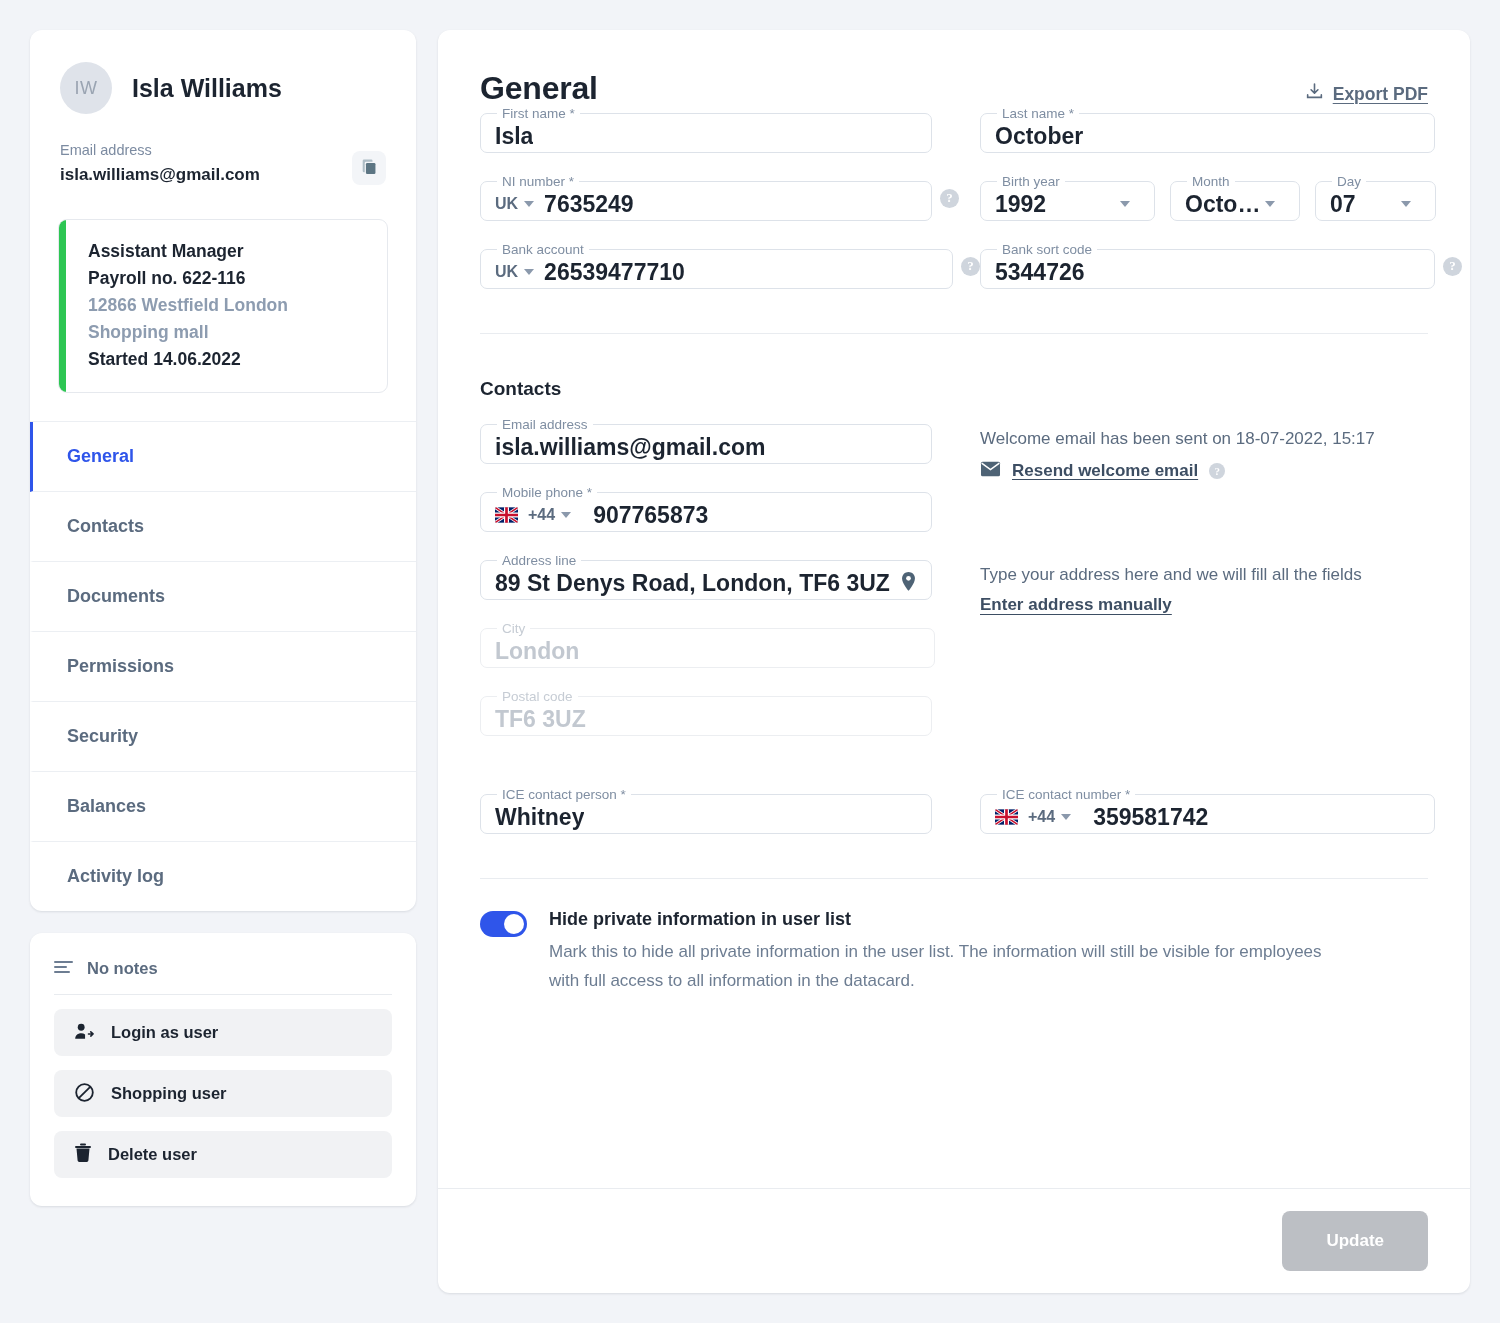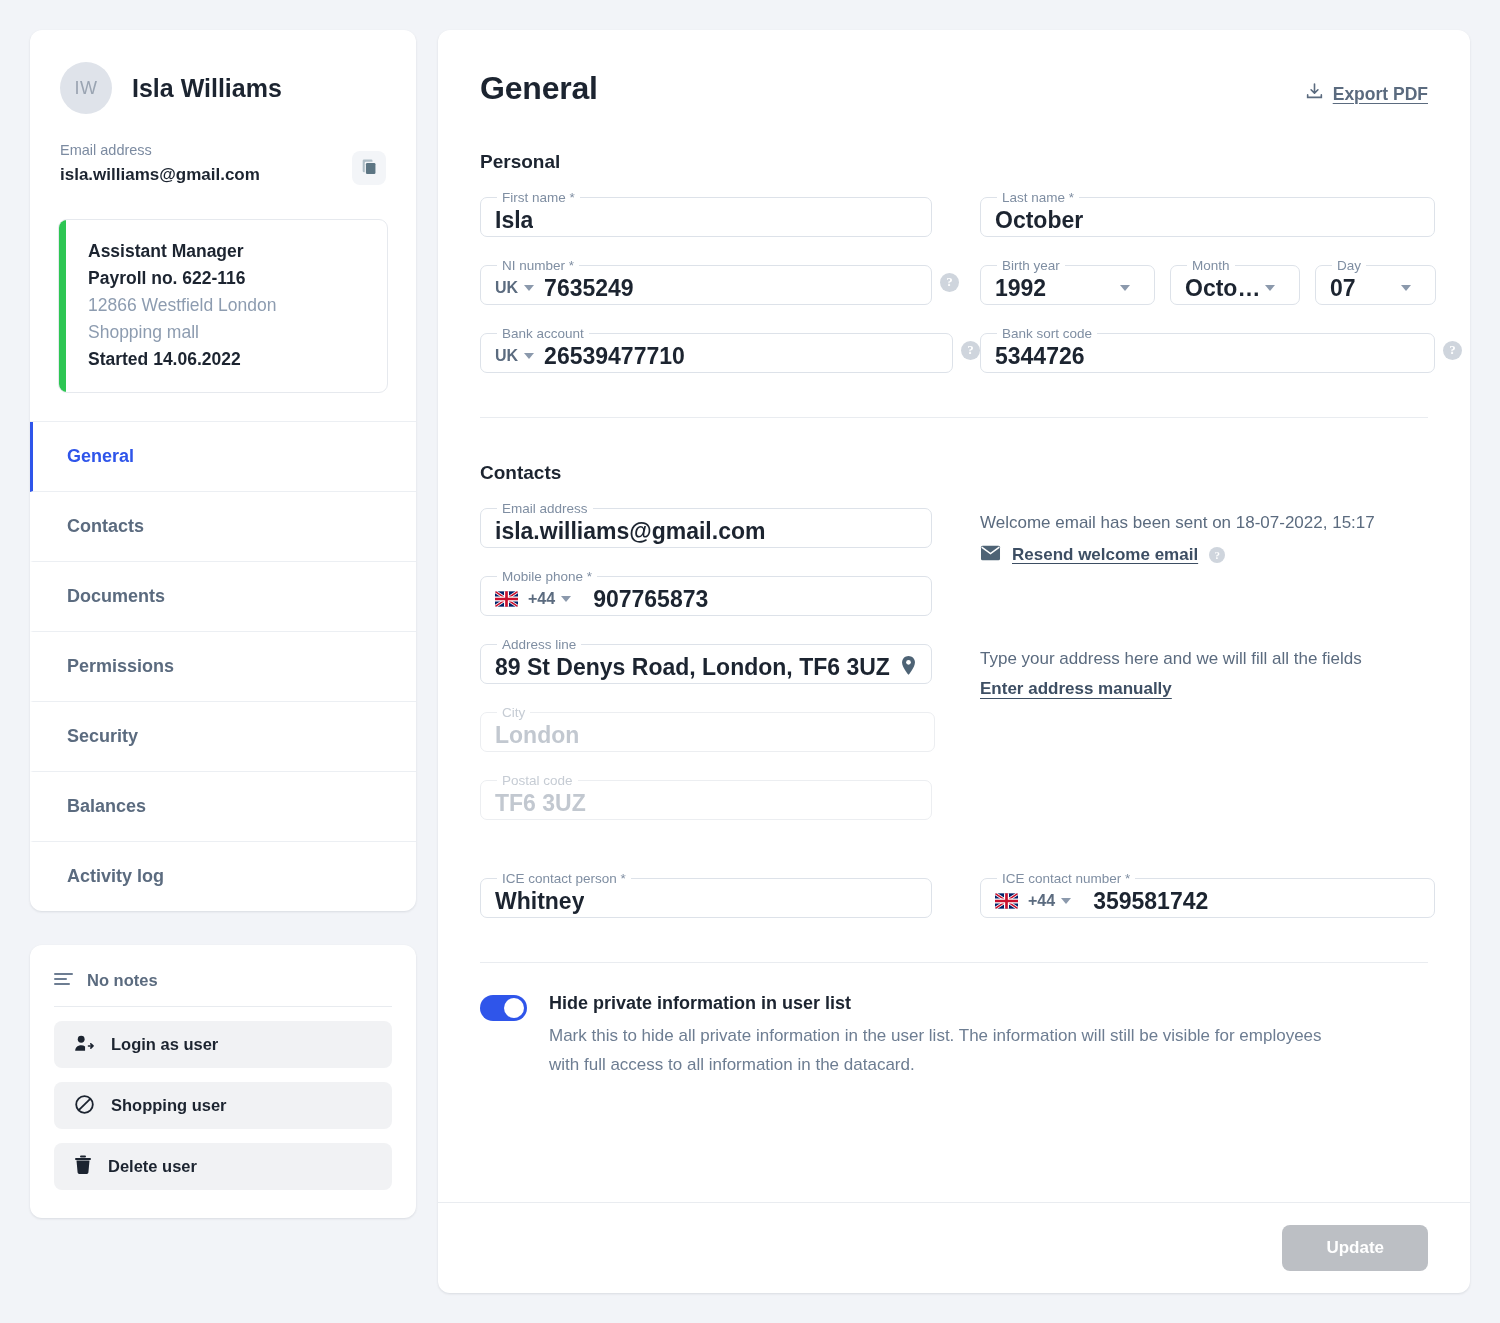--- a/index.html
+++ b/index.html
@@ -12,21 +12,21 @@
   }
   .page {
     width: 1500px; height: 1323px;
     display: flex;
     gap: 22px;
     padding: 30px;
     background: #f2f4f8;
   }
 
   
-  .sidebar { width: 386px; flex: 0 0 386px; display: flex; flex-direction: column; gap: 34px; }
+  .sidebar { width: 386px; flex: 0 0 386px; display: flex; flex-direction: column; gap: 22px; }
   .card {
     background: #fff;
     border-radius: 12px;
     box-shadow: 0 1px 3px rgba(16,24,40,.07), 0 1px 2px rgba(16,24,40,.04);
   }
   .profile-card { padding: 0 0 0 0; overflow: hidden; }
   .profile-top { padding: 32px 30px 6px 30px; }
   .identity { display: flex; align-items: center; gap: 20px; }
   .avatar {
     width: 52px; height: 52px; border-radius: 50%;
@@ -45,21 +45,21 @@
   }
 
   .job-card {
     margin: 28px 28px 0 28px;
     border: 1px solid #e6e9ee; border-radius: 9px;
     display: flex; overflow: hidden; background: #fff;
   }
   .job-accent { width: 7px; background: #2dc653; flex: 0 0 7px; }
   .job-body { padding: 18px 20px 19px 22px; line-height: 1.55; }
   .job-line { font-size: 17.5px; font-weight: bold; color: #1c2430; }
-  .job-line.muted { color: #8d9cb0; font-weight: normal; }
+  .job-line.muted { color: #8d9cb0; font-weight: bold; }
 
   .nav-list { margin-top: 28px; border-top: 1px solid #eceff3; }
   .nav-item {
     padding: 24px 0 24px 34px;
     border-bottom: 1px solid #eceff3;
     font-size: 18px; font-weight: bold; color: #5b6b7f;
     cursor: pointer; border-left: 3px solid transparent;
     position: relative;
   }
   .nav-item:last-child { border-bottom: none; }
@@ -150,21 +150,21 @@
   .switch .knob { position: absolute; top: 3px; left: 24px; width: 20px; height: 20px; border-radius: 50%; background: #fff; }
   .toggle-title { font-size: 18px; font-weight: bold; color: #1c2430; }
   .toggle-desc { font-size: 17px; color: #6d7d92; line-height: 1.72; margin-top: 7px; max-width: 790px; }
 
   .footer {
     border-top: 1px solid #e9ecf0; padding: 22px 42px; display: flex; justify-content: flex-end;
     margin-top: 40px;
   }
   .update-btn {
     background: #bcbfc4; color: #fff; border: none; border-radius: 8px;
-    height: 46px; padding: 0 44px; font-size: 17px; font-weight: bold; cursor: pointer;
+    height: 60px; padding: 0 44px; font-size: 17px; font-weight: bold; cursor: pointer;
     font-family: "Liberation Sans", sans-serif;
   }
   .pin { flex: 0 0 auto; margin-left: auto; }
 </style>
 </head>
 <body>
 
 <div class="page">
 
   <div class="sidebar">
@@ -268,21 +268,20 @@
           <span>
             <svg width="19" height="19" viewBox="0 0 20 20" fill="none">
               <path d="M10 2.2v9.1M6.4 8.2L10 11.7l3.6-3.5" stroke="#5b6b7f" stroke-width="1.7" stroke-linecap="round" stroke-linejoin="round"></path>
               <path d="M2.8 13.6v2.6h14.4v-2.6" stroke="#5b6b7f" stroke-width="1.7" stroke-linecap="round"></path>
             </svg>
           </span>
           <span class="lbl">Export PDF</span>
         </div>
       </div>
 
-      <div class="section-title">Personal</div>
 
       <div class="row">
         <div class="col-l">
           <div class="fieldwrap">
             <fieldset class="fld" style="width:452px">
               <legend>First name *</legend>
               <span class="val">Isla</span>
             </fieldset>
           </div>
         </div>

